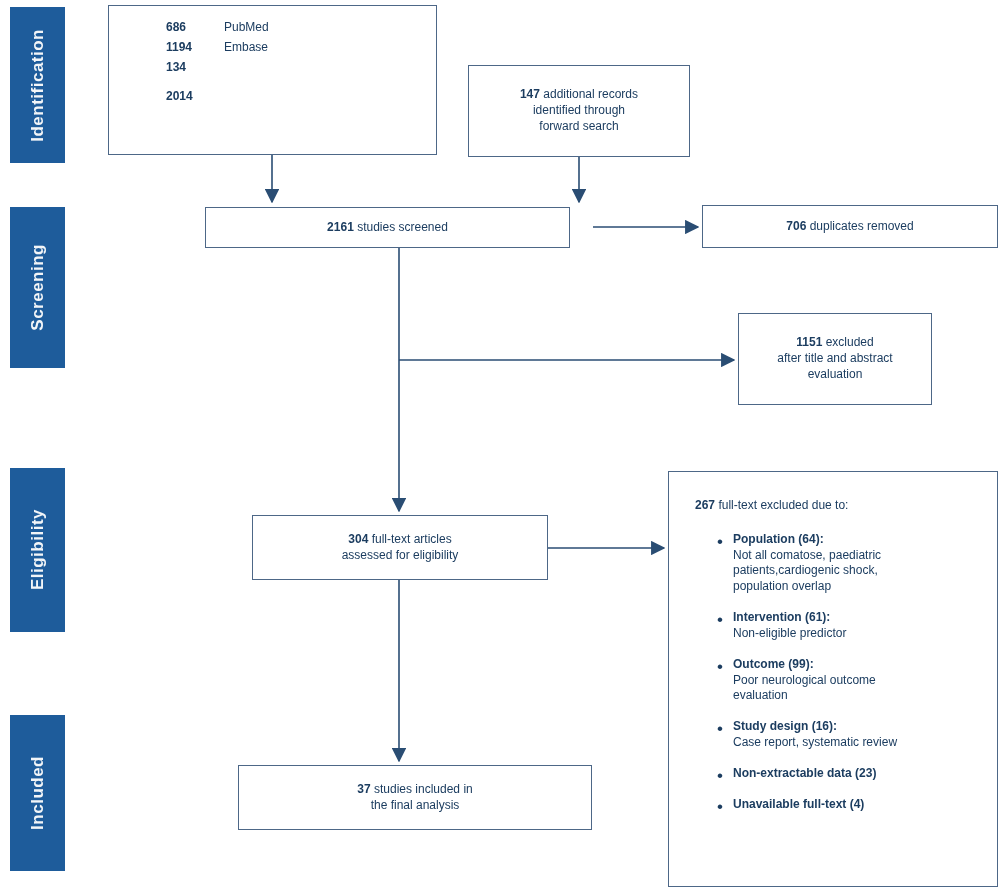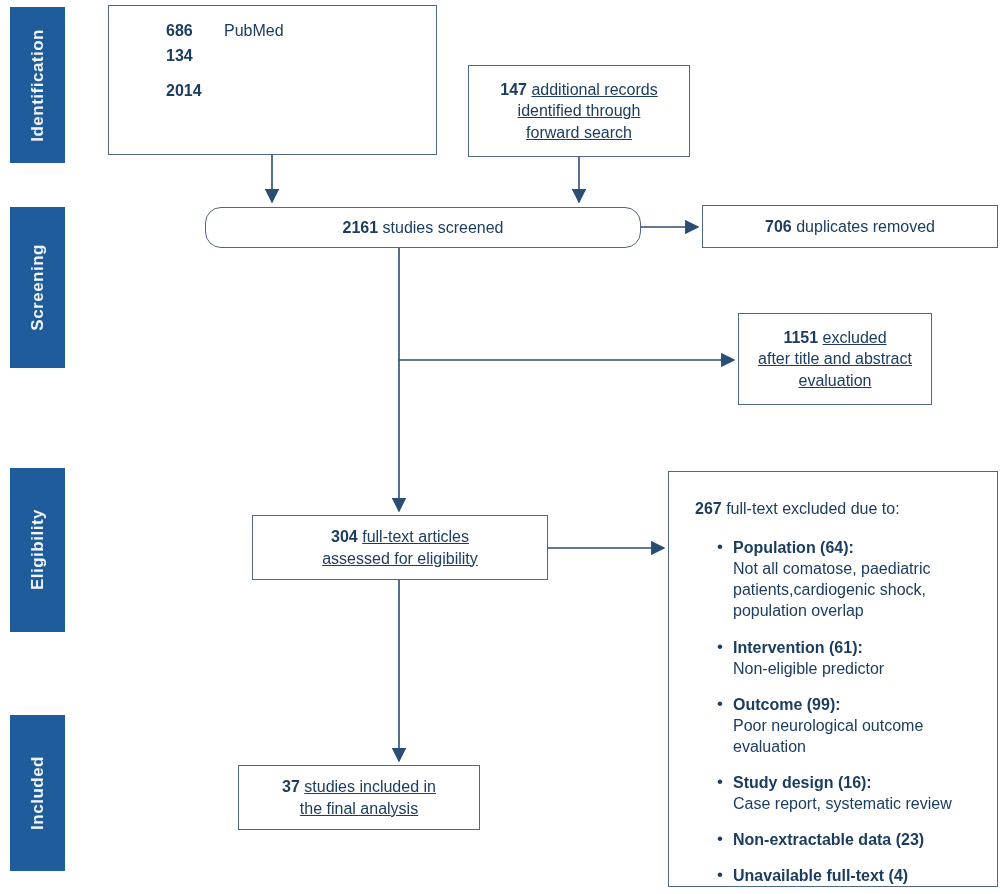--- a/index.html
+++ b/index.html
@@ -37,32 +37,32 @@
     font-size: 17px;
     letter-spacing: 0.5px;
     white-space: nowrap;
   }
   .flow-box {
     position: absolute;
     background: #ffffff;
     border: 1.6px solid #4d6787;
     box-sizing: border-box;
     z-index: 2;
-    font-size: 16px;
+    font-size: 12px;
     line-height: 1.32;
   }
   .centered {
     display: flex;
     align-items: center;
     justify-content: center;
     text-align: center;
     padding: 4px 8px;
   }
   .flow-box b { font-weight: bold; text-align: right; }
-  .pre { white-space: pre-line; text-decoration: underline; }
+  .pre { white-space: pre-line; }
 
   
   .db-box { padding: 14px 10px 10px 57px; }
   .db-row { display: flex; margin-bottom: 4px; }
   .db-row .num { width: 58px; font-weight: bold; flex: 0 0 58px; }
   .db-row .lbl { white-space: pre-line; }
   .db-row.total { margin-top: 14px; }
 
   
   .excl-box { padding: 26px 16px 16px 26px; }
@@ -115,38 +115,42 @@
   <div class="stage-bar" style="top:715px; height:156px;">
     <span>Included</span>
   </div>
 
   <div class="flow-box db-box" style="left:108px; top:5px; width:329px; height:150px;">
     <div class="db-row">
       <span class="num">686</span>
       <span class="lbl">PubMed</span>
     </div>
     <div class="db-row">
+      <span class="num">1194</span>
+      <span class="lbl">Embase</span>
+    </div>
+    <div class="db-row">
       <span class="num">134</span>
     </div>
     <div class="db-row total">
       <span class="num">2014</span>
       <span class="lbl"></span>
     </div>
   </div>
 
   <div class="flow-box centered" style="left:468px; top:65px; width:222px; height:92px;">
     <div>
       <b>147</b>
       <span class="pre">additional records
 identified through
 forward search</span>
     </div>
   </div>
 
-  <div class="flow-box centered" style="left:205px; top:207px; width:436px; height:41px;border-radius:16px;">
+  <div class="flow-box centered" style="left:205px; top:207px; width:365px; height:41px;">
     <div>
       <b>2161</b>
       <span>studies screened</span>
     </div>
   </div>
 
   <div class="flow-box centered" style="left:702px; top:205px; width:296px; height:43px;">
     <div>
       <b>706</b>
       <span>duplicates removed</span>
@@ -199,21 +203,21 @@
         <div class="excl-title">Non-extractable data (23)</div>
 
       </li>
       <li>
         <div class="excl-title">Unavailable full-text (4)</div>
 
       </li>
     </ul>
   </div>
 
-  <div class="flow-box centered" style="left:238px; top:765px; width:242px; height:65px;">
+  <div class="flow-box centered" style="left:238px; top:765px; width:354px; height:65px;">
     <div>
       <b>37</b>
       <span class="pre">studies included in
 the final analysis</span>
     </div>
   </div>
 
 </div>
 
 </body></html>

